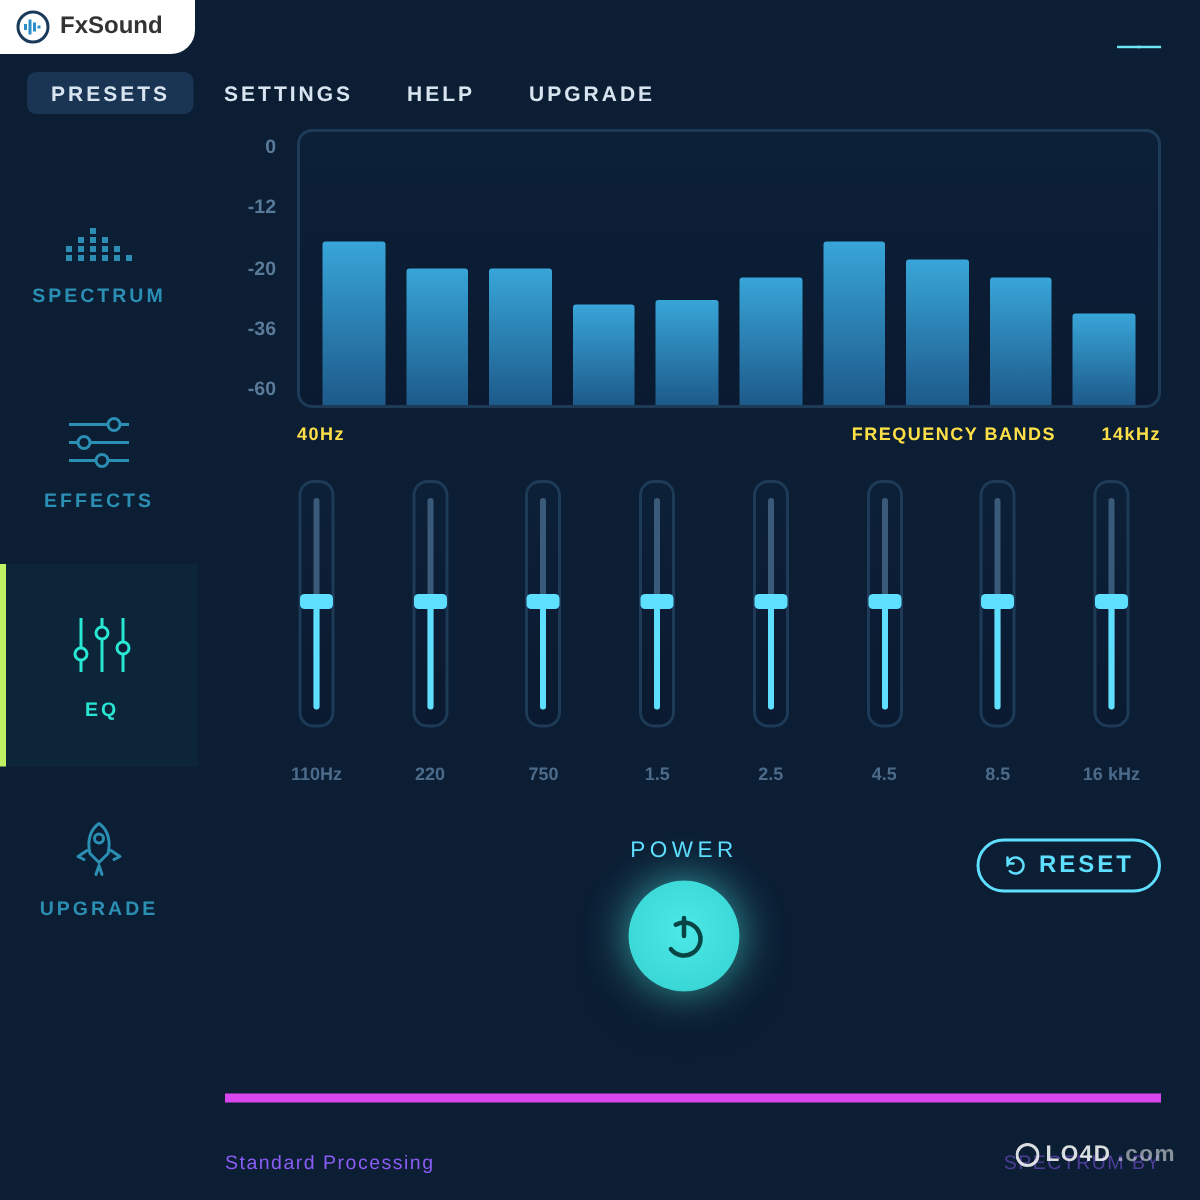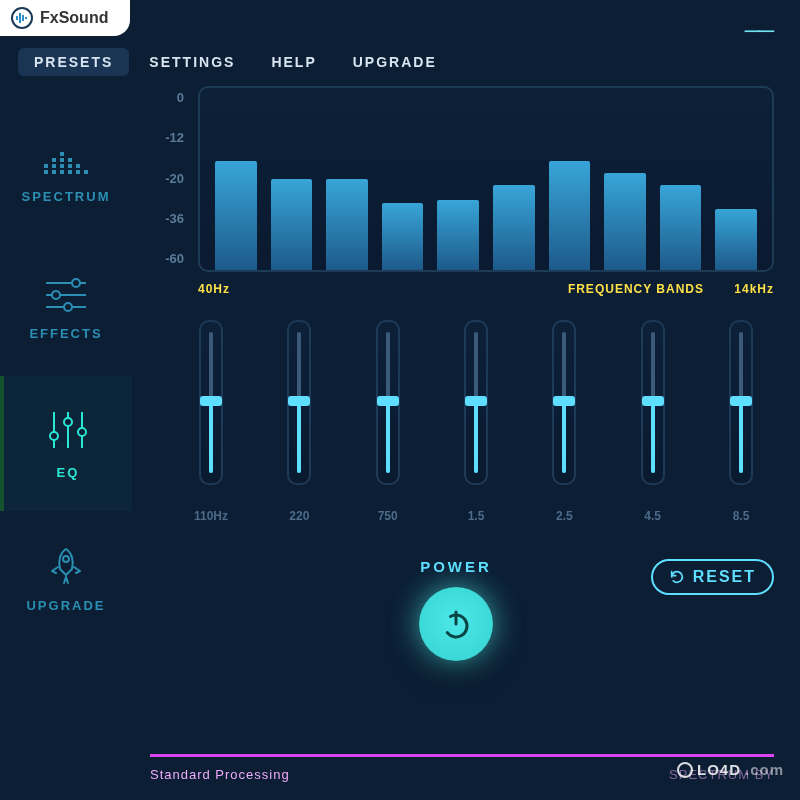--- a/index.html
+++ b/index.html
@@ -11,21 +11,21 @@
   .logo-text { font-weight: 600; color: #333; font-size: 16px; }
   .minimize { position: absolute; top: 18px; right: 28px; color: #6fe6f3; font-size: 22px; font-weight: bold; letter-spacing: -2px; cursor: pointer; }
   
   .menu { margin-top: 48px; padding-left: 18px; display: flex; gap: 4px; }
   .menu-item { color: #d8e4ef; font-size: 14px; letter-spacing: 2px; font-weight: bold; padding: 6px 16px; border-radius: 4px; cursor: pointer; }
   .menu-item.active { background: #1a3454; border-radius: 6px; }
   
   .body { flex: 1; display: flex; margin-top: 10px; }
   .sidebar { width: 132px; display: flex; flex-direction: column; padding-top: 20px; }
   .sidebar-item { height: 135px; display: flex; flex-direction: column; align-items: center; justify-content: center; color: #2b8fb3; font-size: 13px; letter-spacing: 2px; font-weight: bold; cursor: pointer; }
-  .sidebar-item.active { border-left: 4px solid #14532d; background: rgba(40,232,212,0.04); color: #28e8d4; }
+  .sidebar-item.active { border-left: 4px solid #bef264; background: rgba(40,232,212,0.04); color: #28e8d4; }
   .sidebar-item svg { margin-bottom: 10px; }
   .main { flex: 1; padding: 0 26px 0 6px; position: relative; }
   
   .chart-row { display: flex; }
   .y-axis { width: 60px; display: flex; flex-direction: column; justify-content: space-between; color: #5a7a9a; font-size: 13px; font-weight: bold; text-align: right; padding-right: 14px; padding-top: 4px; padding-bottom: 6px; }
   .chart-area { flex: 1; height: 186px; border: 2px solid #1d3a57; border-radius: 10px; background: linear-gradient(180deg, #0c2038 0%, #0a1a30 100%); display: flex; align-items: flex-end; justify-content: space-around; padding: 0 8px; overflow: hidden; }
   .bar { flex: 1; margin: 0 7px; background: linear-gradient(180deg, #38a5d8 0%, #1d5a8a 100%); border-top-left-radius: 2px; border-top-right-radius: 2px; }
   .chart-labels { display: flex; margin-top: 10px; color: #fde047; font-size: 12px; font-weight: bold; letter-spacing: 1px; }
   .chart-labels .left { width: 70px; text-align: left; padding-left: 60px; }
   .chart-labels .center { flex: 1; text-align: right; }
@@ -34,26 +34,26 @@
   .sliders { display: flex; justify-content: space-between; margin-top: 24px; padding: 0 8px 0 48px; }
   .slider-col { display: flex; flex-direction: column; align-items: center; width: 50px; }
   .slider-track { position: relative; width: 24px; height: 165px; border: 2px solid #1d3a57; border-radius: 10px; background: linear-gradient(180deg, #0c2038 0%, #0a1a30 100%); display: flex; justify-content: center; cursor: pointer; }
   .slider-groove { position: absolute; top: 10px; bottom: 10px; width: 4px; background: #3a5a7a; border-radius: 2px; }
   .slider-fill { position: absolute; bottom: 10px; width: 4px; background: #5fdfff; border-radius: 2px; }
   .slider-thumb { position: absolute; width: 22px; height: 10px; background: #5fdfff; border-radius: 3px; left: -1px; }
   .slider-label { margin-top: 24px; font-size: 12px; color: #4c6b8a; font-weight: bold; white-space: nowrap; }
   
   .controls { margin-top: 26px; display: flex; align-items: center; justify-content: center; position: relative; height: 120px; }
   .power-block { display: flex; flex-direction: column; align-items: center; }
-  .power-label { color: #5fdfff; font-size: 15px; letter-spacing: 3px; font-weight: bold; margin-bottom: 12px; }
+  .power-label { color: #5fdfff; font-size: 15px; letter-spacing: 3px; font-weight: normal; margin-bottom: 12px; }
   .power-button { width: 74px; height: 74px; border-radius: 50%; background: radial-gradient(circle at 50% 45%, #4de8e8 0%, #3bd8d8 70%, #28b8b8 100%); box-shadow: 0 0 30px rgba(77,232,232,0.7), 0 10px 30px rgba(0,0,0,0.5); display: flex; align-items: center; justify-content: center; cursor: pointer; }
   .reset-btn { position: absolute; right: 0; top: 10px; border: 2px solid #5fdfff; color: #5fdfff; background: transparent; border-radius: 18px; padding: 7px 16px; font-size: 16px; font-weight: bold; letter-spacing: 2px; display: flex; align-items: center; gap: 8px; cursor: pointer; }
   .reset-btn svg { width: 16px; height: 16px; }
   
-  .footer { position: absolute; bottom: 18px; left: 150px; right: 26px; border-top: 3px solid #d946ef; padding-top: 10px; display: flex; justify-content: space-between; color: #f0abfc; font-size: 13px; letter-spacing: 1px; }
+  .footer { position: absolute; bottom: 18px; left: 150px; right: 26px; border-top: 6px solid #d946ef; padding-top: 32px; display: flex; justify-content: space-between; color: #8b5cf6; font-size: 13px; letter-spacing: 1px; }
   .footer .right { opacity: 0.5; }
   .watermark { position: absolute; bottom: 22px; right: 16px; color: #fff; font-size: 15px; font-weight: bold; letter-spacing: 1px; opacity: 0.85; display:flex; align-items:center; gap:4px;}
 </style>
 </head>
 <body>
 
 <div class="app">
   <div class="logo-tab">
     <svg width="24" height="24" viewBox="0 0 24 24">
       <circle cx="12" cy="12" r="10" fill="none" stroke="#1a3a5a" stroke-width="2"></circle>
@@ -209,20 +209,28 @@
             <div class="slider-label">4.5</div>
           </div>
           <div class="slider-col">
             <div class="slider-track">
               <div class="slider-groove"></div>
               <div class="slider-fill" style="height: 72.5px;"></div>
               <div class="slider-thumb" style="bottom: 77.5px;"></div>
             </div>
             <div class="slider-label">8.5</div>
           </div>
+          <div class="slider-col">
+            <div class="slider-track">
+              <div class="slider-groove"></div>
+              <div class="slider-fill" style="height: 72.5px;"></div>
+              <div class="slider-thumb" style="bottom: 77.5px;"></div>
+            </div>
+            <div class="slider-label">16 kHz</div>
+          </div>
         </div>
 
       <div class="controls">
         <div class="power-block">
           <div class="power-label">POWER</div>
           <div class="power-button">
             <svg width="36" height="36" viewBox="0 0 36 36">
               <circle cx="18" cy="20" r="11" fill="none" stroke="#0a4545" stroke-width="3" stroke-linecap="round" stroke-dasharray="50 20" transform="rotate(-120 18 20)"></circle>
               <line x1="18" y1="6" x2="18" y2="18" stroke="#0a4545" stroke-width="3" stroke-linecap="round"></line>
             </svg>

